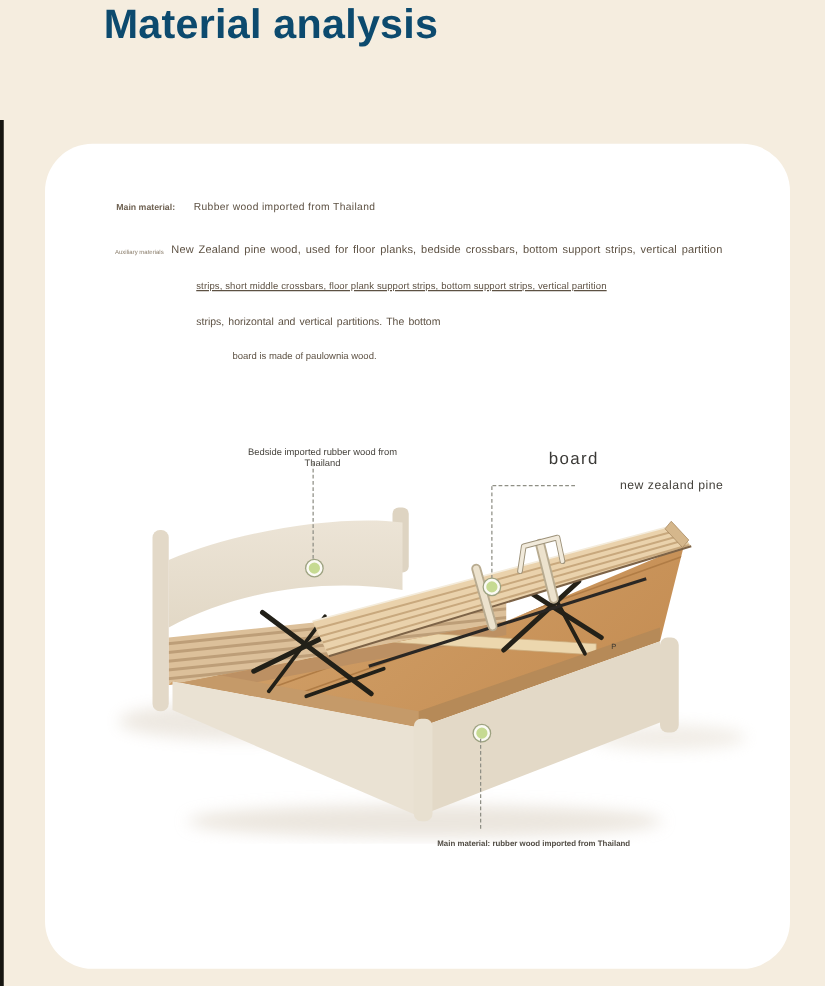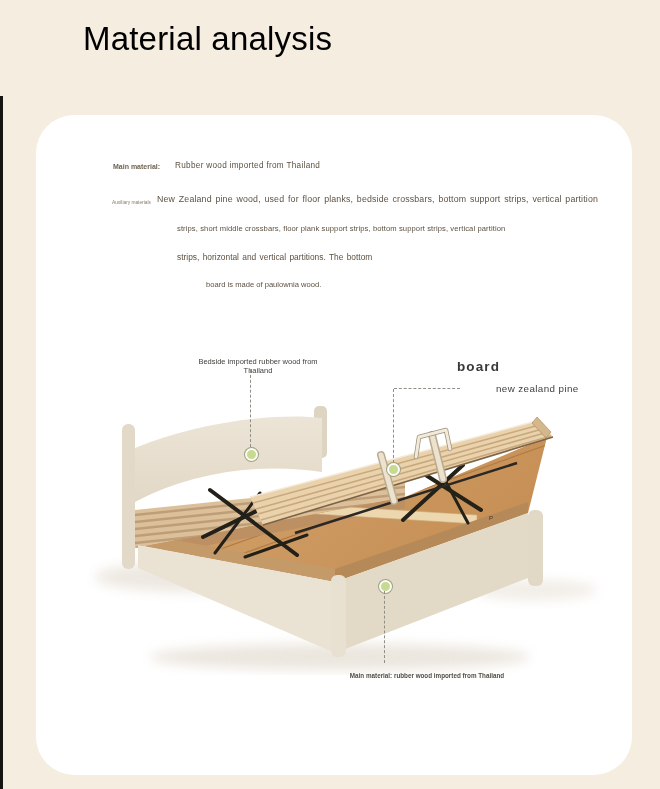--- a/index.html
+++ b/index.html
@@ -4,40 +4,40 @@
 <style>
   html,body{margin:0;padding:0;}
   body{
     width:660px;height:789px;position:relative;overflow:hidden;
     background:#f5eddf;
     font-family:"Liberation Sans","DejaVu Sans",sans-serif;
   }
   .abs{position:absolute;}
   #edge-strip{left:0;top:96px;width:3px;height:693px;background:#161511;}
   #page-title{
-    left:83px;top:20px;font-size:33px;font-weight:400;color:#000000;
+    left:83px;top:0;font-size:33px;font-weight:700;color:#0c4a6e;
     letter-spacing:0.2px;margin:0;
   }
   #card{
     left:36px;top:115px;width:596px;height:660px;background:#ffffff;
     border-radius:38px;
   }
   
-  .mat{color:#5d5143;white-space:nowrap;margin-left:20px;}
+  .mat{color:#5d5143;white-space:nowrap;}
   #main-label{left:93px;top:163px;font-size:7px;color:#6f6253;font-weight:700;}
   #main-value{left:155px;top:161px;font-size:8.2px;letter-spacing:0.3px;}
   #aux-label{left:92px;top:200px;font-size:4.8px;color:#8a7d6b;}
   #aux-line0{left:137px;top:194px;font-size:8.8px;word-spacing:1.2px;letter-spacing:0.15px;}
-  #aux-line1{left:157px;top:224px;font-size:7.6px;letter-spacing:0.1px;}
+  #aux-line1{left:157px;top:224px;font-size:7.6px;letter-spacing:0.1px;text-decoration:underline;}
   #aux-line2{left:157px;top:252px;font-size:8.4px;word-spacing:1px;text-align:right;}
   #aux-line3{left:150px;top:280px;font-size:7.6px;padding-left:36px;}
   
   .callout-label{color:#45423c;}
   #callout-headboard{left:193px;top:357px;width:130px;text-align:center;font-size:7.5px;}
-  #board-title{left:457px;top:359px;font-size:13.5px;font-weight:700;color:#3a3936;letter-spacing:1.1px;}
+  #board-title{left:439px;top:359px;font-size:13.5px;font-weight:400;color:#3a3936;letter-spacing:1.1px;}
   #board-sub{left:496px;top:383px;font-size:9.8px;color:#43403a;letter-spacing:0.4px;}
   #callout-bottom{left:347px;top:672px;width:160px;text-align:center;font-size:6.3px;color:#514c44;font-weight:700;}
   .vdash{width:0;border-left:1px dashed #8f8f85;}
   #lead1{left:250px;top:370px;height:77px;}
   #lead2v{left:393px;top:389px;height:74px;}
   #lead2h{left:394px;top:388px;width:66px;height:0;border-top:1px dashed #8f8f85;}
   #lead3{left:384px;top:591px;height:72px;}
   .dot{
     width:9px;height:9px;border-radius:50%;background:#c6da92;
     border:2px solid #fbfaf4;box-shadow:0 0 0 1px #9da281;

